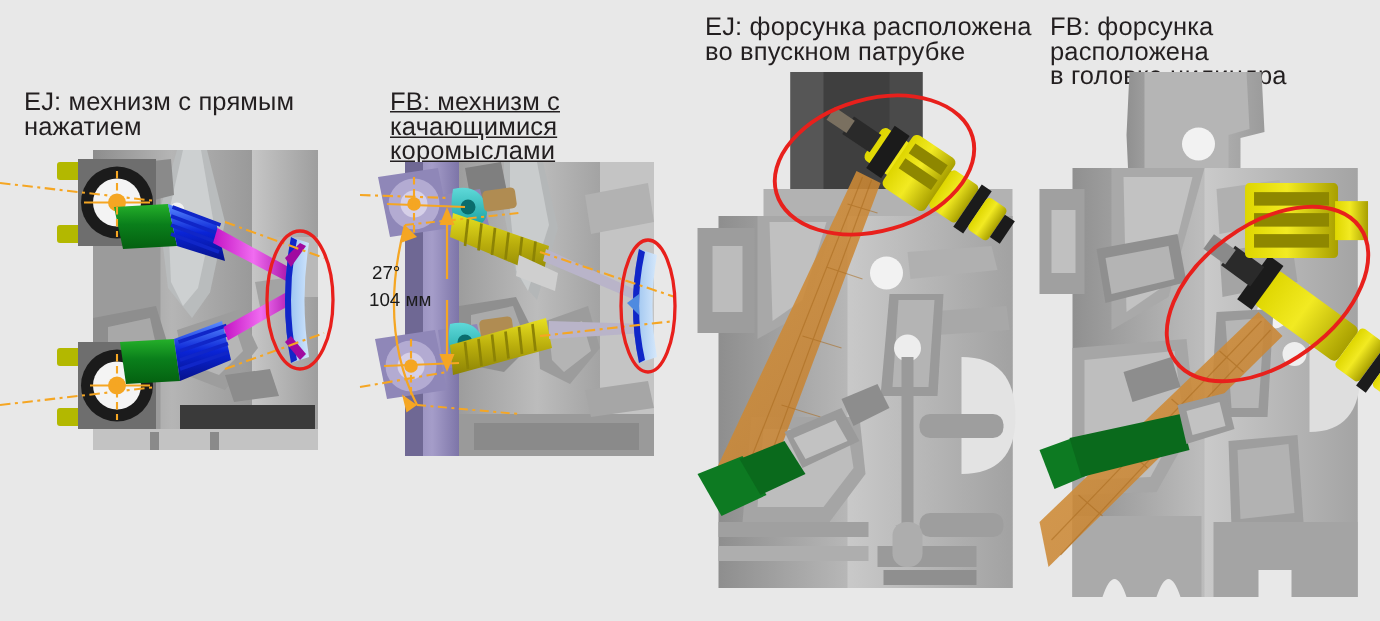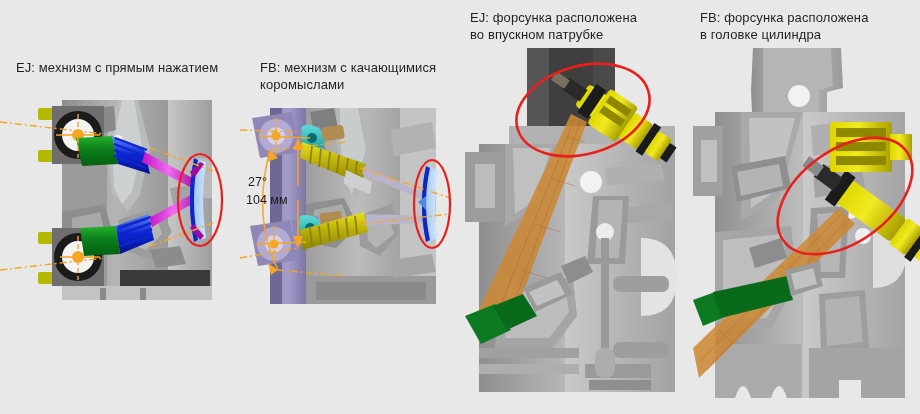--- a/index.html
+++ b/index.html
@@ -7,21 +7,21 @@
     width:920px;height:414px;
     background:#e8e8e8;
     font-family:"Liberation Sans","DejaVu Sans",sans-serif;
     position:relative;overflow:hidden;
     -webkit-font-smoothing:antialiased;
   }
   .panel{position:absolute;top:0;height:414px;}
   .caption{
     position:absolute;
     color:#231f20;
-    font-size:13px;
+    font-size:17px;
     line-height:16.5px;
     letter-spacing:0.1px;
     white-space:pre-line;
   }
   .fig{position:absolute;}
   svg{display:block;overflow:visible;}
   .dimtext{
     fill:#1b1b1b;
     font-family:"Liberation Sans","DejaVu Sans",sans-serif;
     font-size:12.5px;
@@ -154,21 +154,21 @@
     </g>
 
     <ellipse cx="200" cy="100" rx="22" ry="46" fill="none" stroke="#e8201c" stroke-width="2.2"></ellipse>
   </svg>
   </div>
 
 </div>
 
 <div class="panel p2">
 
-  <div class="caption" style="left:20px;top:60px;width:200px;">FB: мехнизм с качающимися
+  <div class="caption" style="left:20px;top:60px;width:200px;text-decoration:underline;">FB: мехнизм с качающимися
 коромыслами</div>
 
   <div class="fig" style="left:0px;top:108px;width:225px;height:200px;">
   <svg width="225" height="200" viewBox="0 0 225 200">
     <defs>
       <linearGradient id="pur" x1="0" y1="0" x2="1" y2="0">
         <stop offset="0" stop-color="#8d86b6"></stop>
             <stop offset=".5" stop-color="#a59dc9"></stop>
         <stop offset="1" stop-color="#7d75a8"></stop>
       </linearGradient>

